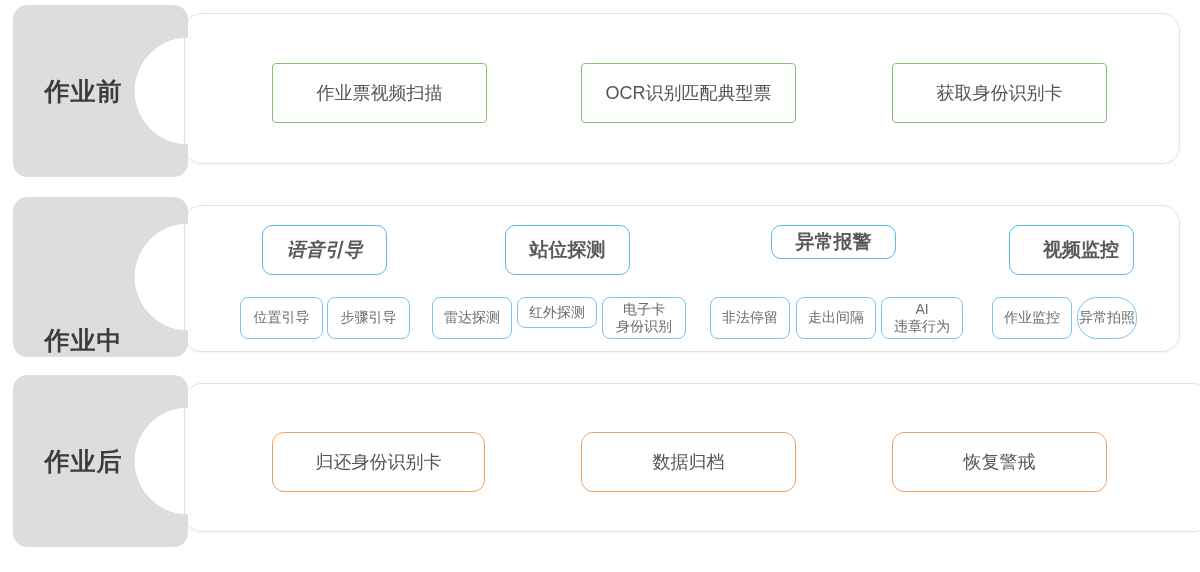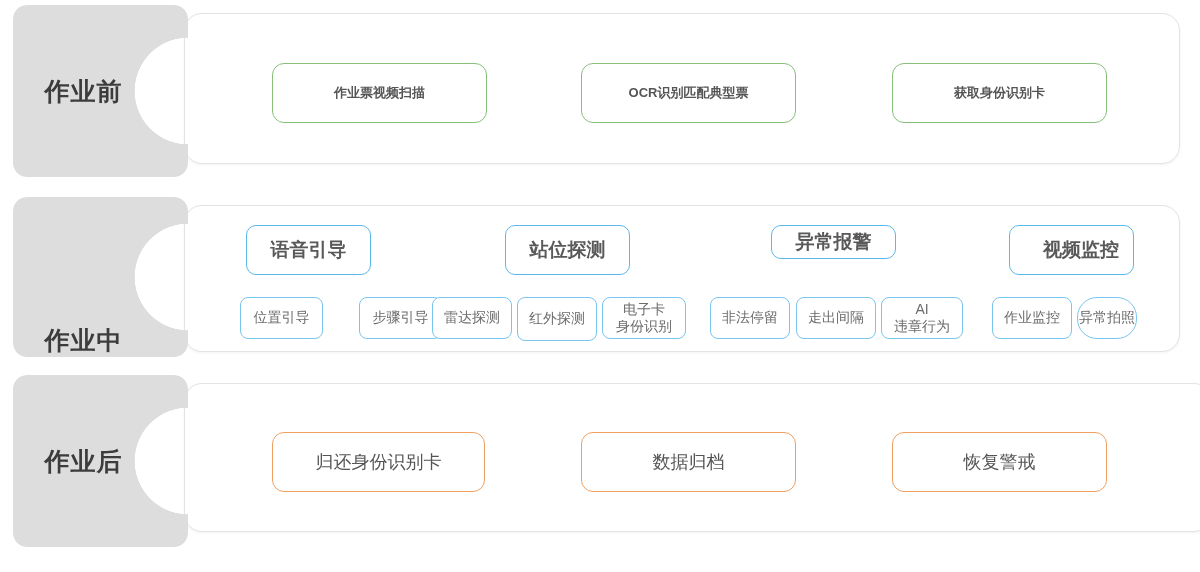--- a/index.html
+++ b/index.html
@@ -70,22 +70,22 @@
     box-sizing:border-box;
     background:#ffffff;
     display:flex;align-items:center;justify-content:center;
     text-align:center;
     border-radius:10px;
     white-space:pre-line;
     line-height:1.25;
   }
   .box.primary{
     border:1.4px solid #88c07a;
-    font-size:13px;color:#555555;font-weight:bold;
-    border-radius:12px;
+    font-size:18px;color:#555555;font-weight:normal;
+    border-radius:4px;
   }
   .box.mid{
     border:1.4px solid #5bb8ec;
     font-size:19px;color:#595959;font-weight:bold;
     border-radius:10px;
   }
   .box.sub{
     border:1.3px solid #79c6ef;
     font-size:14px;color:#6b6b6b;font-weight:normal;
     border-radius:8px;
@@ -112,26 +112,26 @@
         <div class="box primary" style="left: 892px; top: 63px; width: 215px; height: 60px;">获取身份识别卡</div>
       </div>
   </div>
 
   <div class="phase-row" data-row="1">
     <div class="phase-card"></div>
     <div class="phase-label">
       <span class="phase-label-text">作业中</span>
     </div>
     <div class="items" id="row1-items">
-        <div class="box mid" style="left: 246px; top: 33px; width: 125px; height: 50px;">语音引导</div>
+        <div class="box mid" style="left: 262px; top: 33px; width: 125px; height: 50px; font-style: italic;">语音引导</div>
         <div class="box sub" style="left: 240px; top: 105px; width: 83px; height: 42px;">位置引导</div>
-        <div class="box sub" style="left: 327px; top: 105px; width: 83px; height: 42px; margin-left: 32px;">步骤引导</div>
+        <div class="box sub" style="left: 327px; top: 105px; width: 83px; height: 42px;">步骤引导</div>
         <div class="box mid" style="left: 505px; top: 33px; width: 125px; height: 50px;">站位探测</div>
         <div class="box sub" style="left: 432px; top: 105px; width: 80px; height: 42px;">雷达探测</div>
-        <div class="box sub" style="left: 517px; top: 105px; width: 80px; height: 44px;">红外探测</div>
+        <div class="box sub" style="left: 517px; top: 105px; width: 80px; height: 31px;">红外探测</div>
         <div class="box sub" style="left: 602px; top: 105px; width: 84px; height: 42px;">电子卡
 身份识别</div>
         <div class="box mid" style="left: 771px; top: 33px; width: 125px; height: 34px;">异常报警</div>
         <div class="box sub" style="left: 710px; top: 105px; width: 80px; height: 42px;">非法停留</div>
         <div class="box sub" style="left: 796px; top: 105px; width: 80px; height: 42px;">走出间隔</div>
         <div class="box sub" style="left: 881px; top: 105px; width: 82px; height: 42px;">AI
 违章行为</div>
         <div class="box mid" style="left: 1009px; top: 33px; width: 125px; height: 50px; padding-left: 19px;">视频监控</div>
         <div class="box sub" style="left: 992px; top: 105px; width: 80px; height: 42px;">作业监控</div>
         <div class="box sub" style="left: 1077px; top: 105px; width: 60px; height: 42px; border-radius: 20px;">异常拍照</div>

